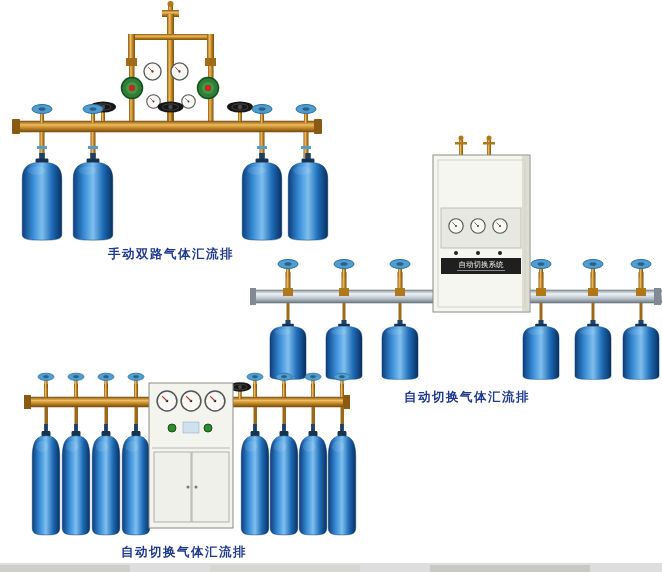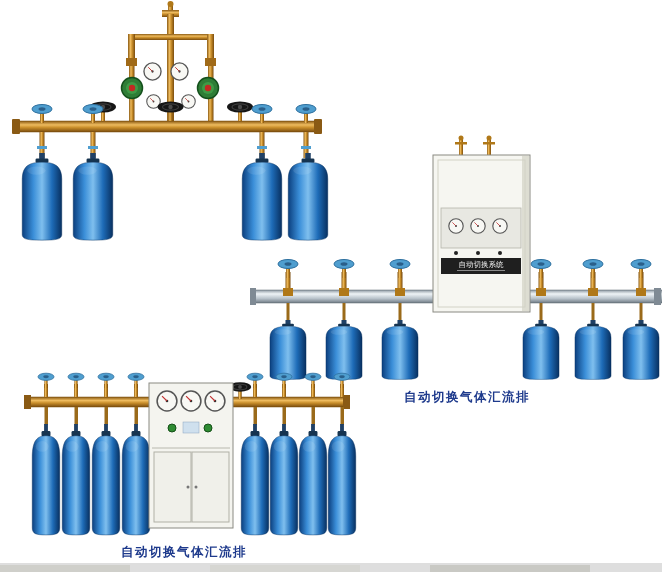--- a/index.html
+++ b/index.html
@@ -268,16 +268,17 @@
   </g>
 
   <g>
     <rect x="0" y="563" width="662" height="9" fill="#dedede"></rect>
     <rect x="0" y="565" width="130" height="7" fill="#cfcfca"></rect>
     <rect x="210" y="565" width="150" height="7" fill="#d6d6d2"></rect>
     <rect x="430" y="565" width="160" height="7" fill="#c9c9c4"></rect>
   </g>
 </svg>
 
+<div class="caption" style="left:108px; top:246px;">手动双路气体汇流排</div>
 <div class="caption" style="left:404px; top:389px;">自动切换气体汇流排</div>
 <div class="caption" style="left:121px; top:544px;">自动切换气体汇流排</div>
 
 </div>
 
 </body></html>

